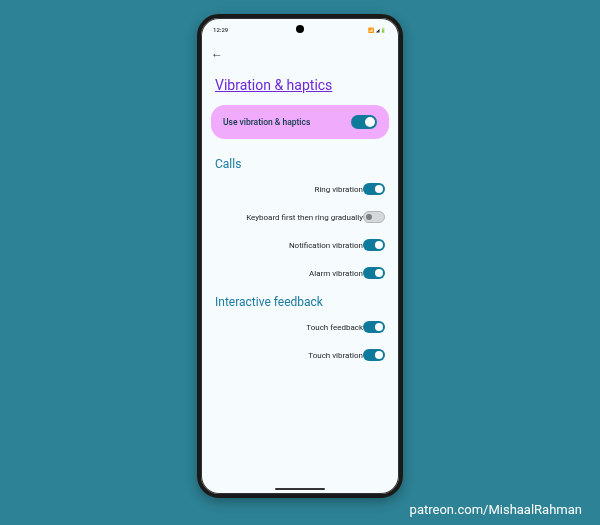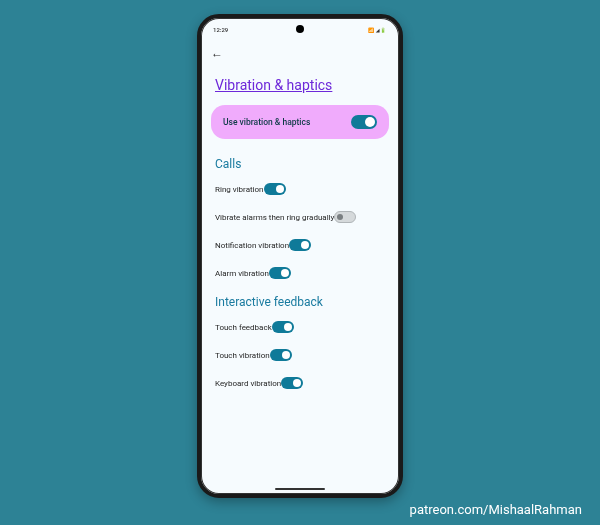--- a/index.html
+++ b/index.html
@@ -78,21 +78,21 @@
   }
   .section-header {
     font-size: 12px;
     color: #1a7ba0;
     padding: 8px 14px 4px 14px;
     font-weight: 400;
   }
   .row {
     display: flex;
     align-items: center;
-    justify-content: flex-start;
+    justify-content: flex-end;
     padding: 8px 14px;
   }
   .row-label {
     font-size: 8px;
     color: #1f1f1f;
   }
   .toggle {
     width: 22px;
     height: 12px;
     border-radius: 10px;
@@ -159,21 +159,21 @@
 
   <div class="section-header">Calls</div>
 
   <div class="row">
     <span class="row-label">Ring vibration</span>
     <span class="toggle on">
         <span class="knob"></span>
       </span>
   </div>
   <div class="row">
-    <span class="row-label">Vibrate alarms then ring gradually</span>
+    <span class="row-label">Keyboard first then ring gradually</span>
     <span class="toggle off">
         <span class="knob"></span>
       </span>
   </div>
 
 
   <div class="row">
     <span class="row-label">Notification vibration</span>
     <span class="toggle on">
         <span class="knob"></span>
@@ -189,26 +189,20 @@
   <div class="section-header">Interactive feedback</div>
 
   <div class="row">
     <span class="row-label">Touch feedback</span>
     <span class="toggle on">
         <span class="knob"></span>
       </span>
   </div>
   <div class="row">
     <span class="row-label">Touch vibration</span>
-    <span class="toggle on">
-        <span class="knob"></span>
-      </span>
-  </div>
-  <div class="row">
-    <span class="row-label">Keyboard vibration</span>
     <span class="toggle on">
         <span class="knob"></span>
       </span>
   </div>
 
   <div class="gesture-bar"></div>
 </div>
 
 <div class="credit">patreon.com/MishaalRahman</div>
 

